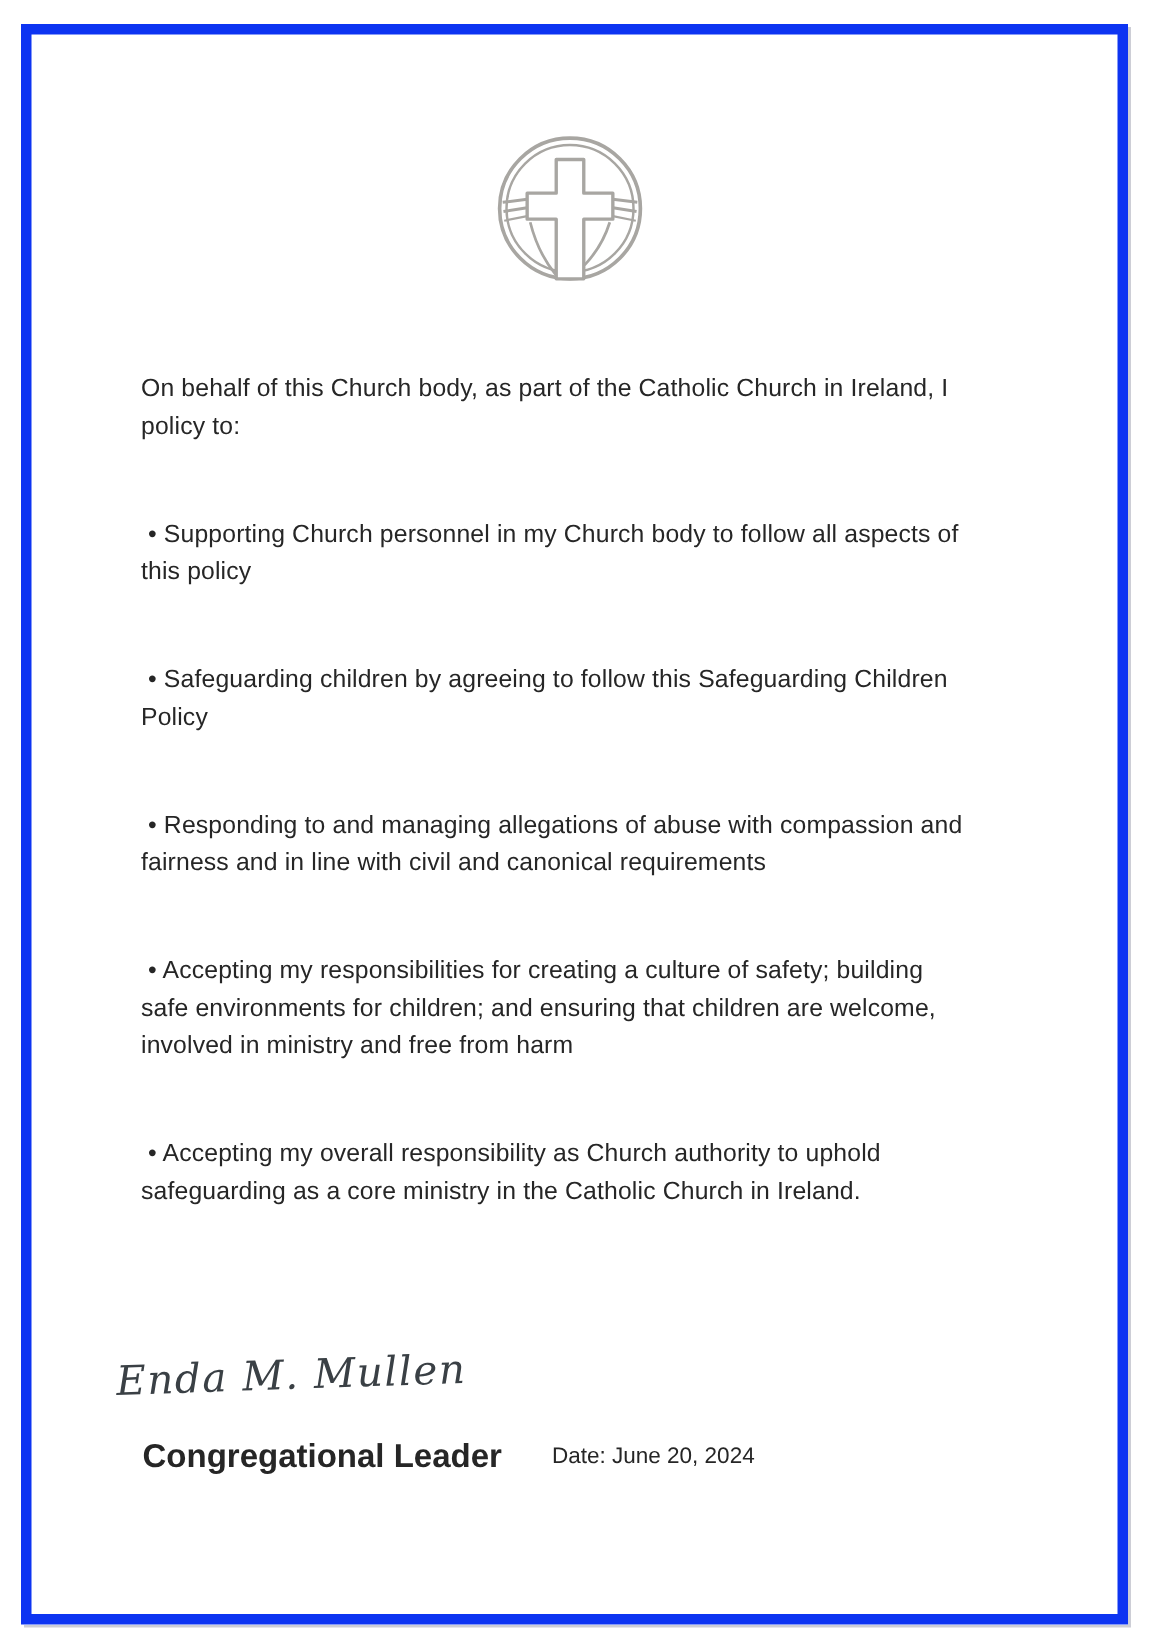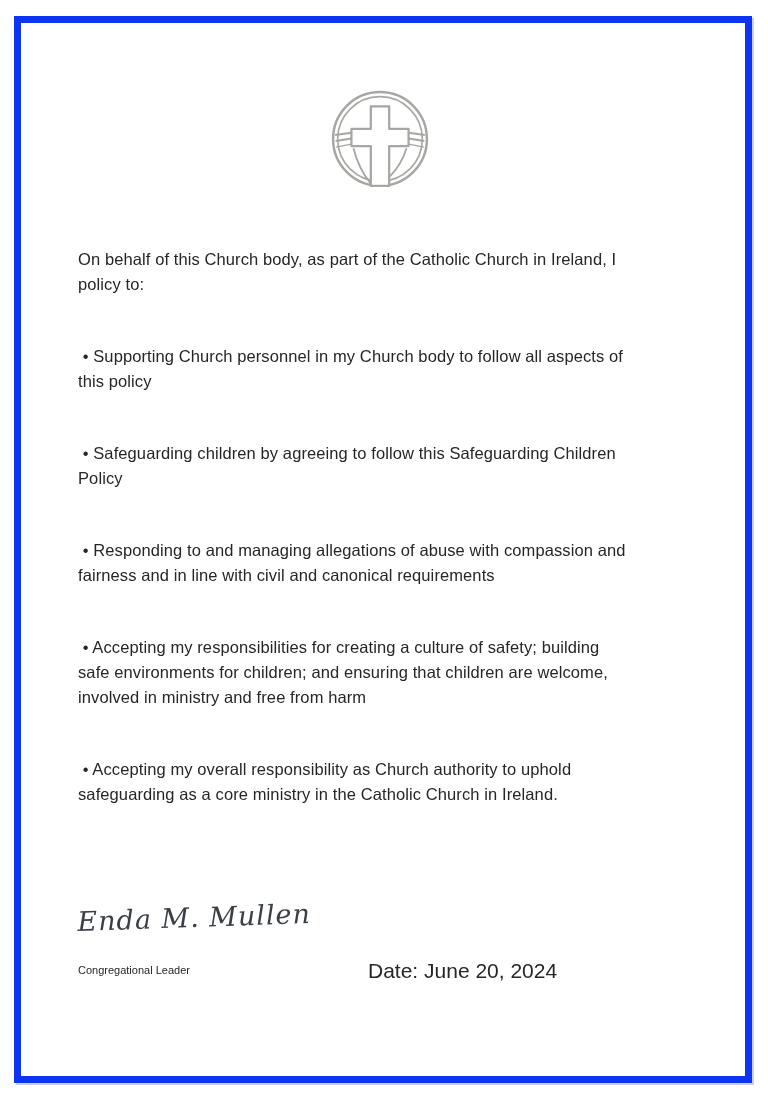--- a/index.html
+++ b/index.html
@@ -23,35 +23,35 @@
   }
   .logo{
     position:absolute;left:329px;top:84px;width:102px;height:112px;
   }
   .logo svg{width:100%;height:100%;}
   .logo svg .stroke{stroke:var(--logo-color);}
   .content{
     position:absolute;left:78px;top:247px;width:634px;
     font-size:16.5px;line-height:25px;letter-spacing:0.1px;
   }
-  .content p{margin:0 0 47px 0;padding:0;}
+  .content p{margin:0 0 47px 16px;padding:0;}
   .line{display:block;white-space:pre-wrap;}
   .signature-script{
     position:absolute;left:78px;top:906px;
     font-family:"DejaVu Serif",serif;font-style:italic;
     font-size:27px;color:#3a4045;transform:rotate(-2deg);
     transform-origin:left bottom;letter-spacing:1px;
   }
   .signatory-title{
-    position:absolute;left:78px;top:958px;
-    font-size:11px;line-height:25px;
+    position:absolute;left:95px;top:958px;
+    font-size:22px;line-height:25px;font-weight:bold;
   }
   .signature-date{
     position:absolute;left:368px;top:958px;
-    font-size:21px;line-height:25px;
+    font-size:15px;line-height:25px;
   }
 </style>
 </head>
 <body>
 
 <div class="page-border"></div>
 
 <div class="logo">
   <svg viewBox="0 0 100 108" fill="none" xmlns="http://www.w3.org/2000/svg">
 

